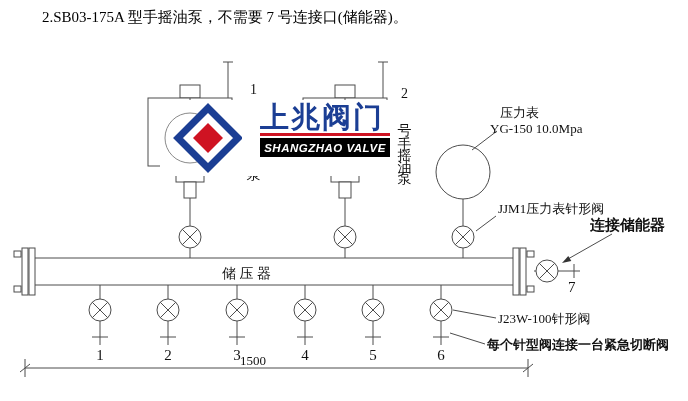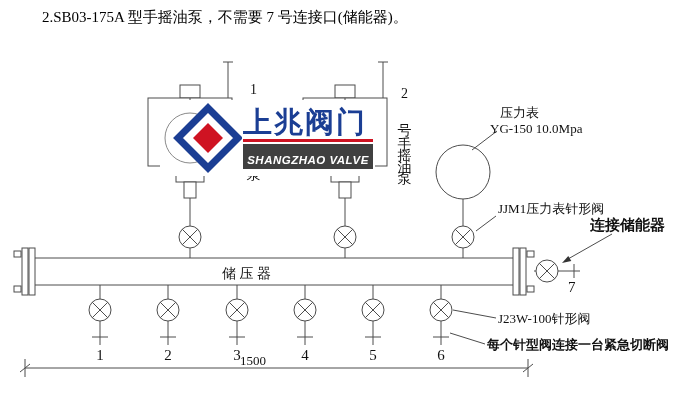--- a/index.html
+++ b/index.html
@@ -15,29 +15,29 @@
   svg text { font-family:"Liberation Serif","DejaVu Serif",serif; fill:#111; }
   .s13 { font-size:13px; }
   .s14 { font-size:14px; }
   .s15 { font-size:15px; }
   .b { font-weight:bold; }
   .vlabel {
     position:absolute; writing-mode:vertical-lr; text-orientation:upright;
     font-size:14px; letter-spacing:12px; color:#111; line-height:1;
   }
   .logo {
-    position:absolute; left:160px; top:100px; display:flex; align-items:center;
-    gap:1px; background:#fff; padding:2px;
+    position:absolute; left:160px; top:100px; display:flex; align-items:flex-start;
+    gap:18px; background:#fff; padding:2px;
   }
   .logo-textcol { width:130px; font-family:"Liberation Sans","DejaVu Sans",sans-serif; }
   .logo-cn { font-size:29px; font-weight:bold; color:#1b3e94; letter-spacing:2px; white-space:nowrap; line-height:1.05; }
   .logo-red { height:3px; background:#cf1322; margin:1px 0 2px; }
   .logo-en {
-    background:#404040; color:#fff; font-style:italic; font-weight:bold;
-    font-size:11.5px; letter-spacing:.5px; text-align:center; padding:10px 0 3px; white-space:nowrap;
+    background:#000000; color:#fff; font-style:italic; font-weight:bold;
+    font-size:11.5px; letter-spacing:.5px; text-align:center; padding:4px 0 3px; white-space:nowrap;
   }
 </style>
 </head>
 <body>
 
 <div class="page">
 
   <div class="notes">
     <div>2.SB03-175A 型手摇油泵，不需要 7 号连接口(储能器)。</div>
   </div>

